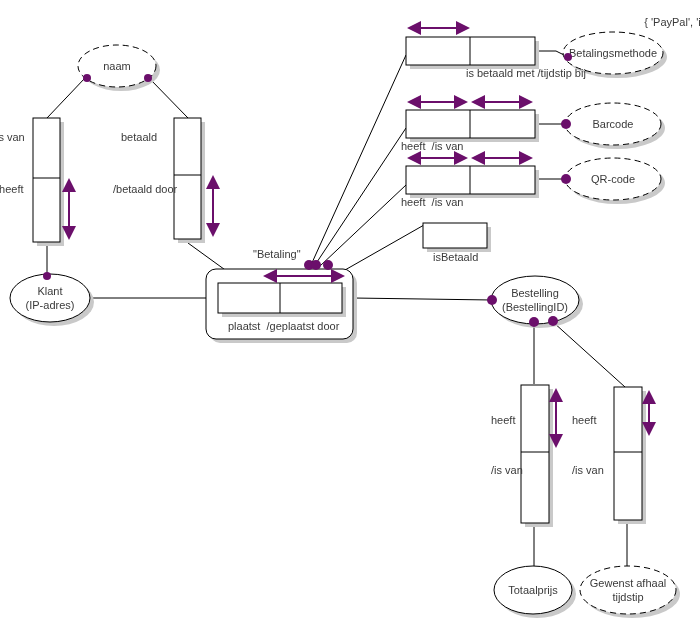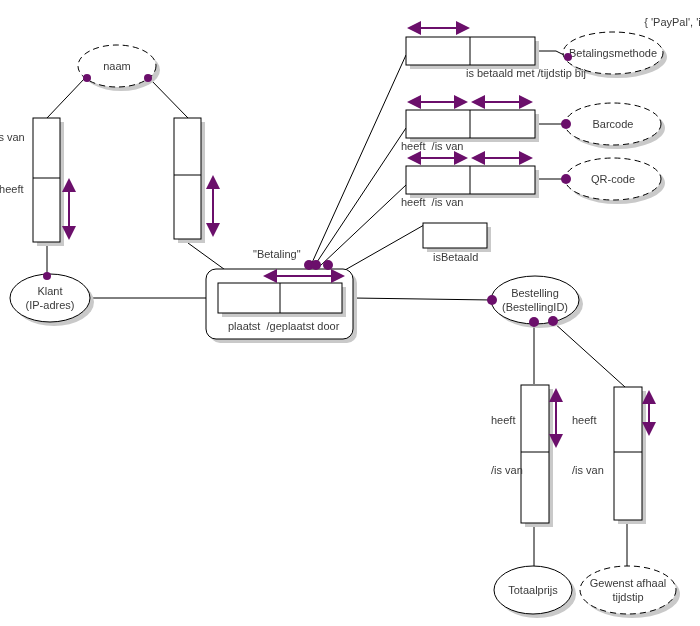--- a/index.html
+++ b/index.html
@@ -246,20 +246,24 @@
 
   <div class="lbl" style="left:632px; top:4px; text-align:right; width:64px;">
     <span>{ 'PayPal', 'iDeal' }</span>
   </div>
 
   <div class="lbl" style="left:-4px; top:107px;">
     <div>is van</div>
     <div style="margin-top:16px;">/heeft</div>
   </div>
 
+  <div class="lbl" style="left:113px; top:107px;">
+    <div style="margin-left:8px;">betaald</div>
+    <div style="margin-top:16px;">/betaald door</div>
+  </div>
 
   <div class="lbl" style="left:253px; top:248px;">"Betaling"</div>
 
   <div class="lbl" style="left:212px; top:320px;padding-left:16px;">plaatst  /geplaatst door</div>
 
   <div class="lbl" style="left:466px; top:67px;">is betaald met /tijdstip bij</div>
 
   <div class="lbl" style="left:401px; top:140px;">heeft  /is van</div>
 
   <div class="lbl" style="left:401px; top:196px;">heeft  /is van</div>

